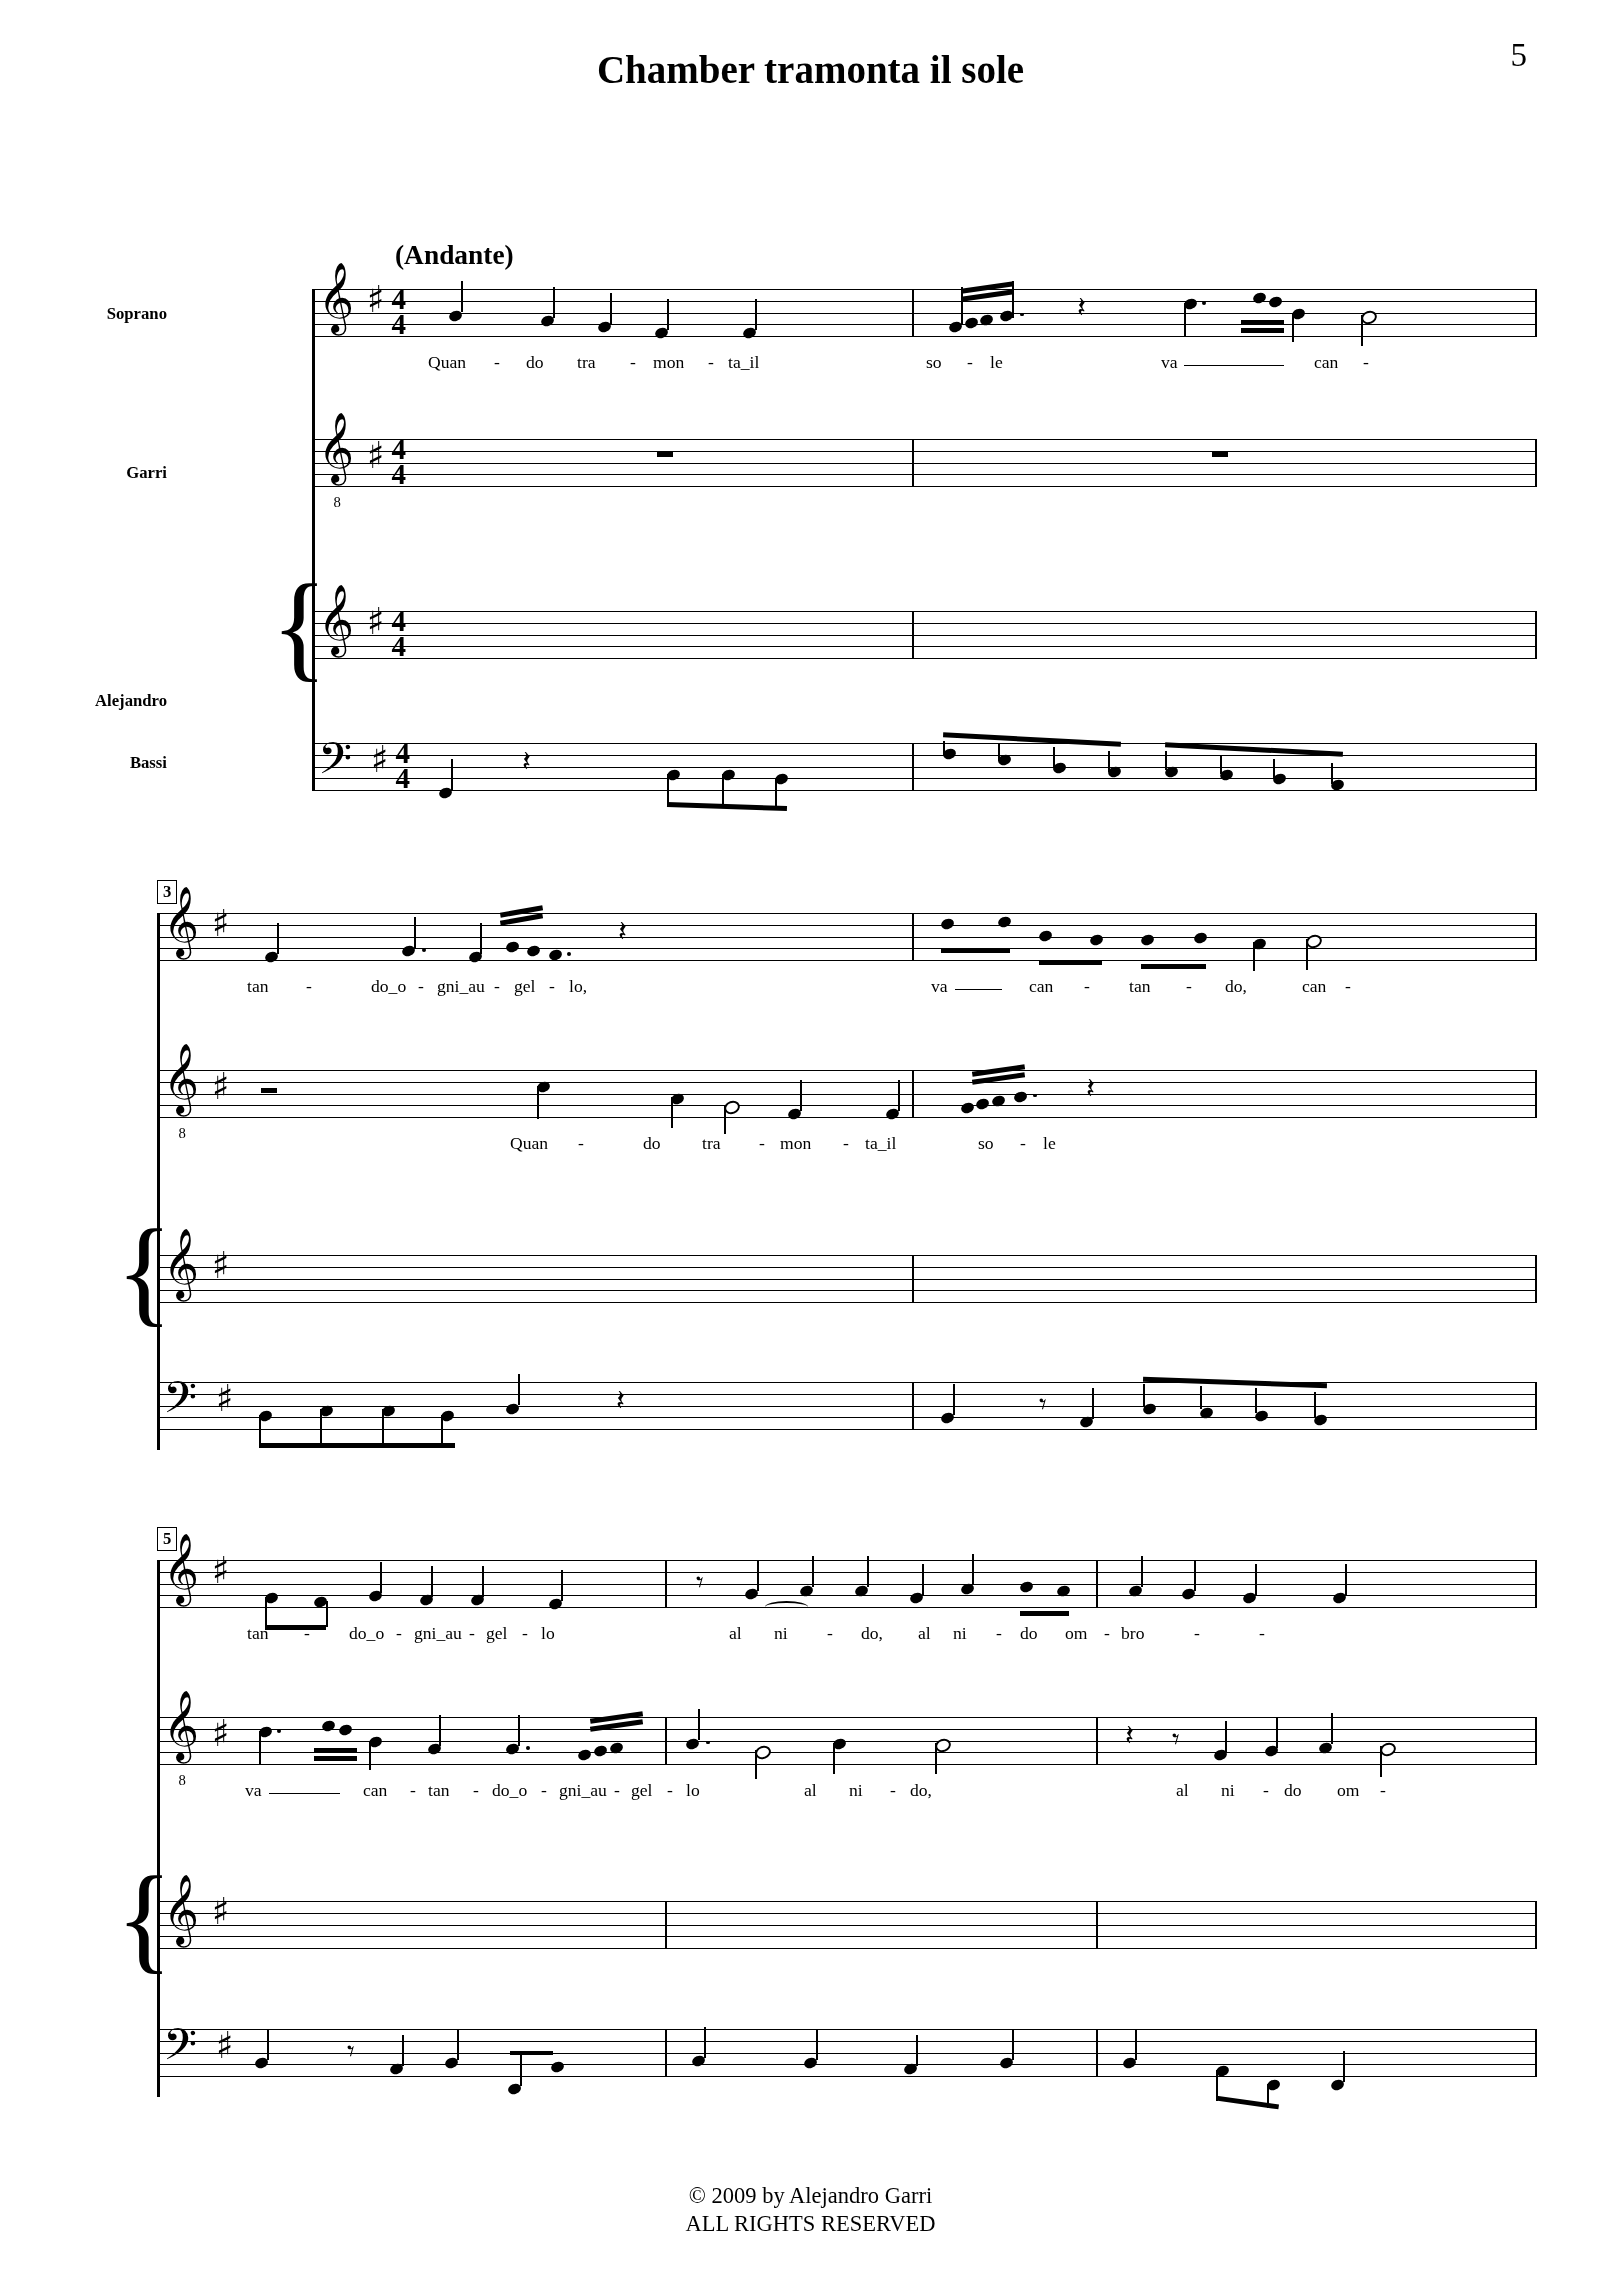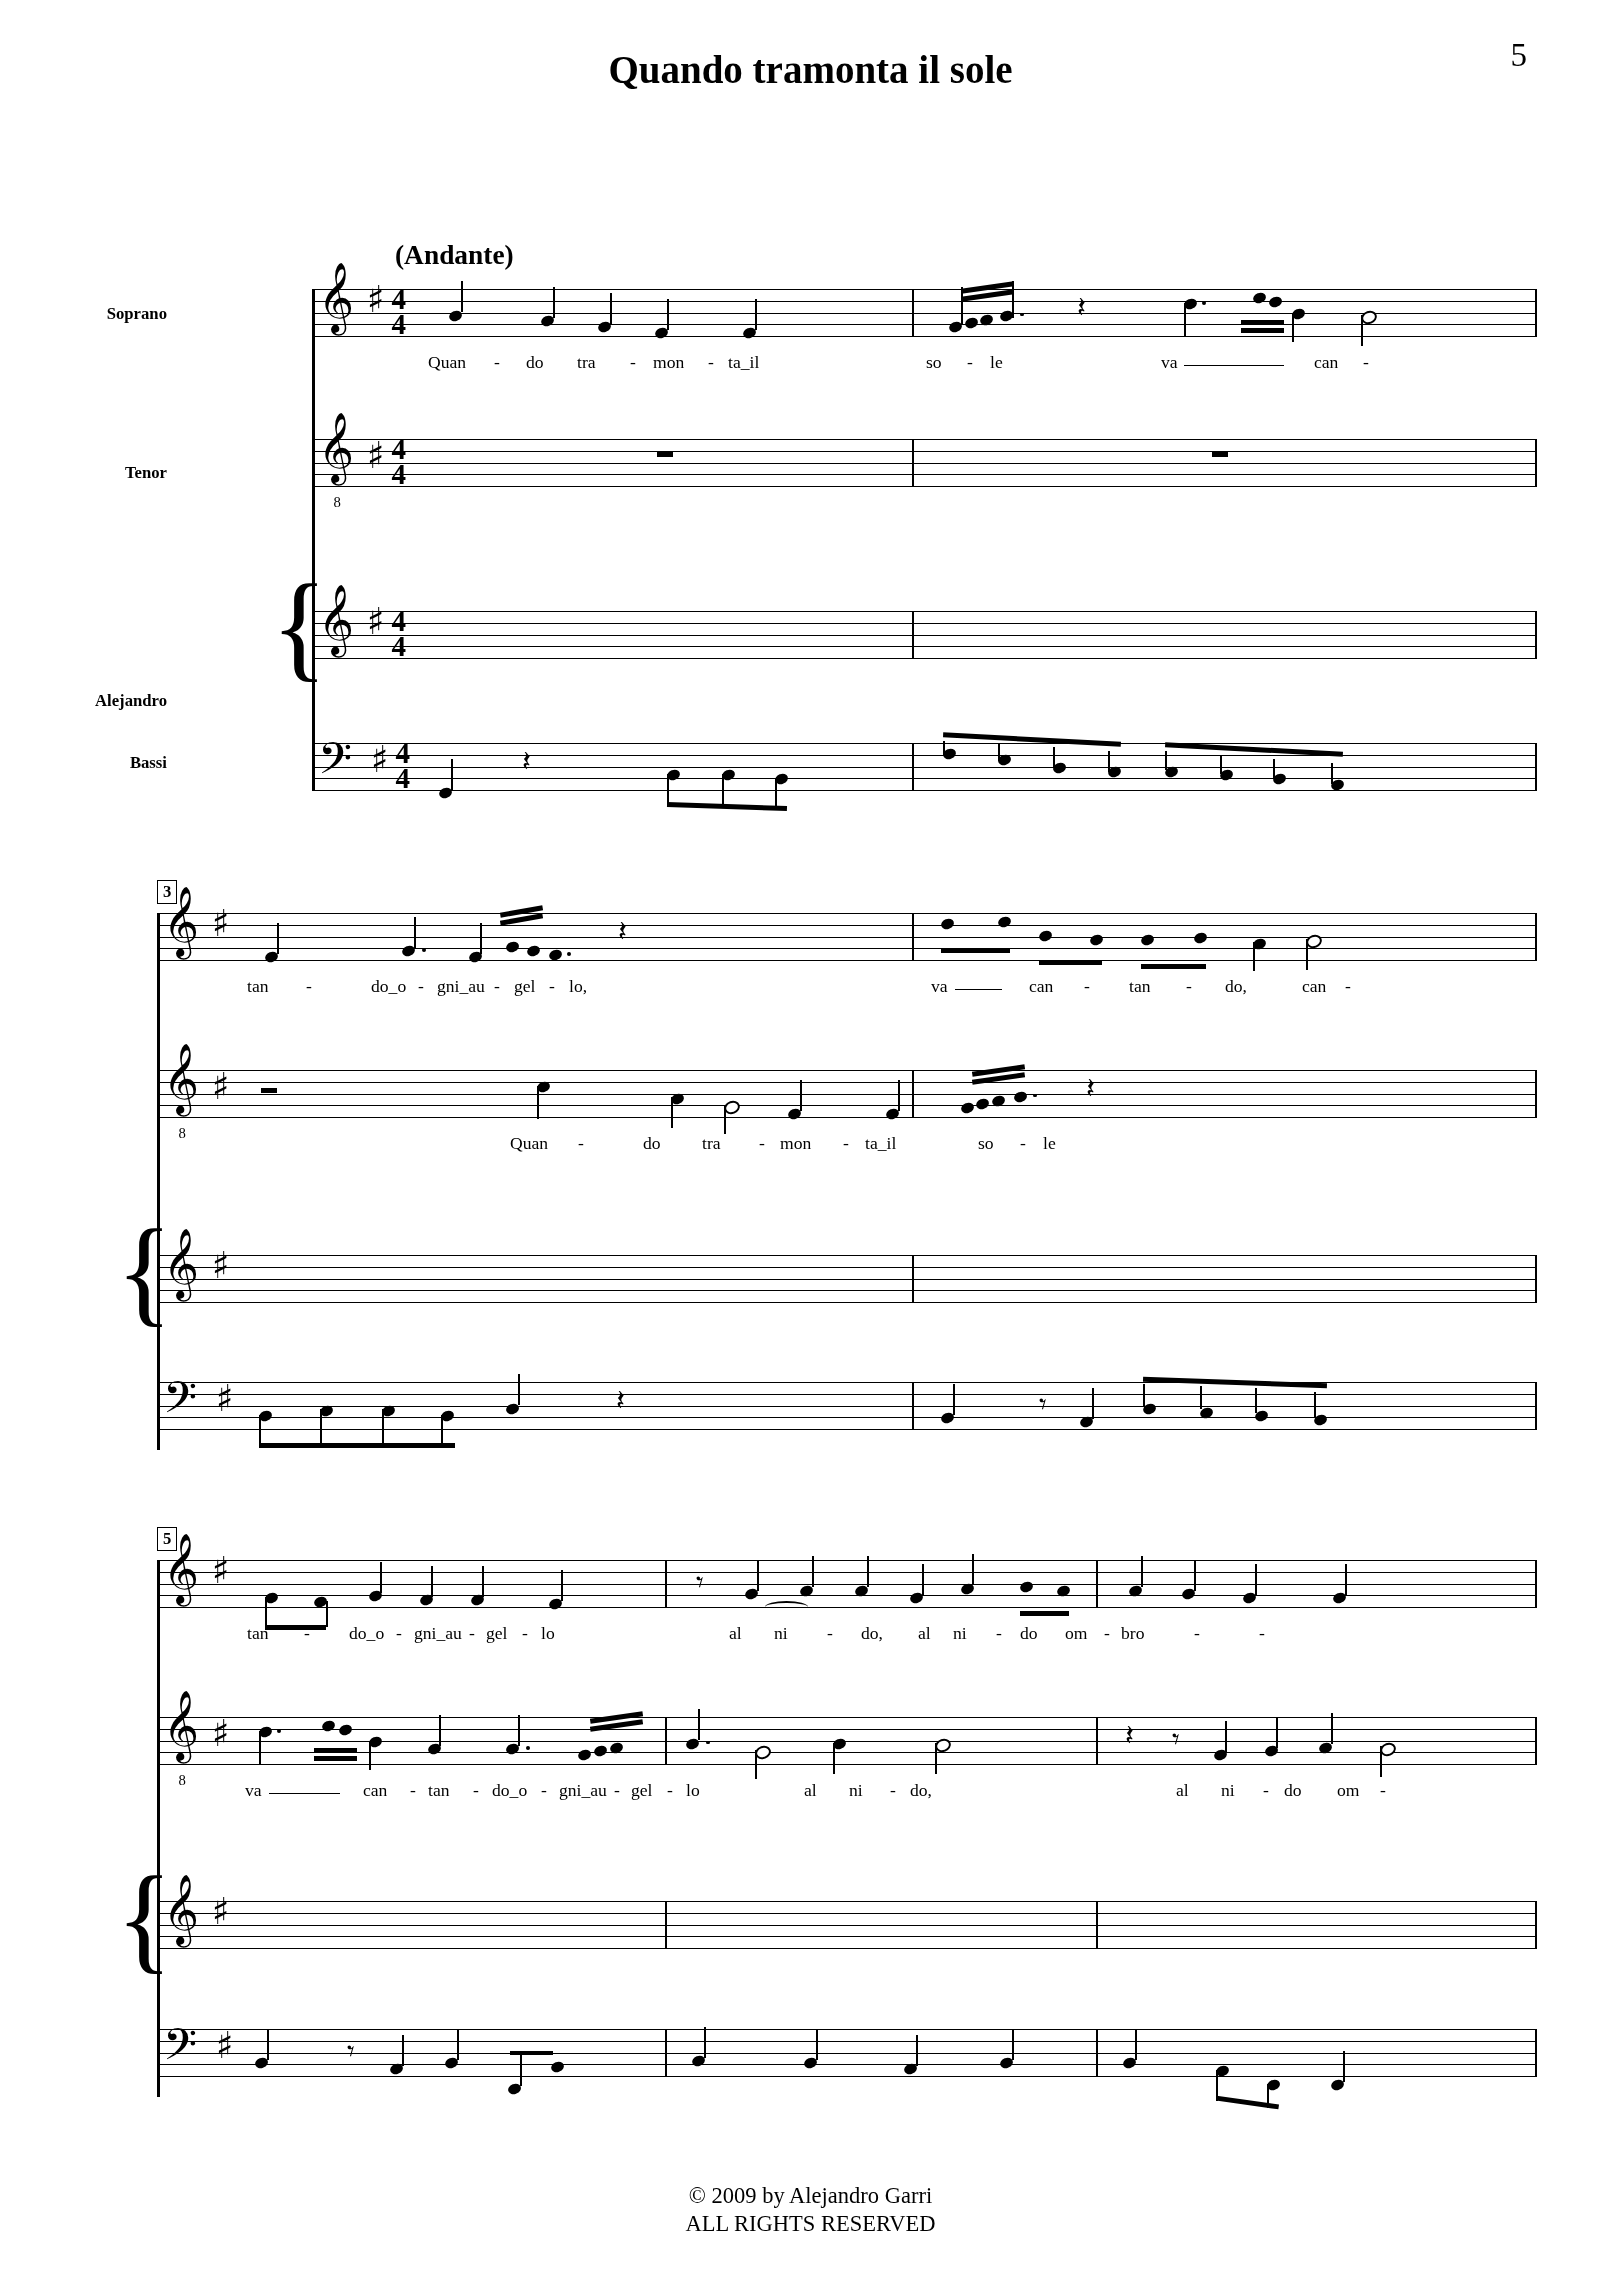--- a/index.html
+++ b/index.html
@@ -224,28 +224,28 @@
     border-right: none;
     border-bottom: none;
   }
 </style>
 </head>
 <body>
 
 <div class="page">
 
   <div class="page-number">5</div>
-  <div class="title">Quando tramonta il sole</div>
+  <div class="title">Chamber tramonta il sole</div>
 
   <div class="system" style="left:0; top:0; width:1621px; height:588px;">
 
     <div class="tempo" style="left:380px; top:240px;margin-left:15px;">(Andante)</div>
 
     <div class="partname" style="left:49px; top:304px;">Soprano</div>
-    <div class="partname" style="left:49px; top:463px;">Tenor</div>
+    <div class="partname" style="left:49px; top:463px;">Garri</div>
     <div class="partname" style="left:49px; top:691px;">Alejandro</div>
     <div class="partname" style="left:49px; top:753px;">Bassi</div>
 
     <div class="sysbar" style="left:312px; top:289px; height:502px;"></div>
 
     <div class="stave" style="left:312px; top:289px; width:1225px; height:48px;">
       <div class="line l0"></div>
         <div class="line l1"></div>
         <div class="line l2"></div>
         <div class="line l3"></div>

